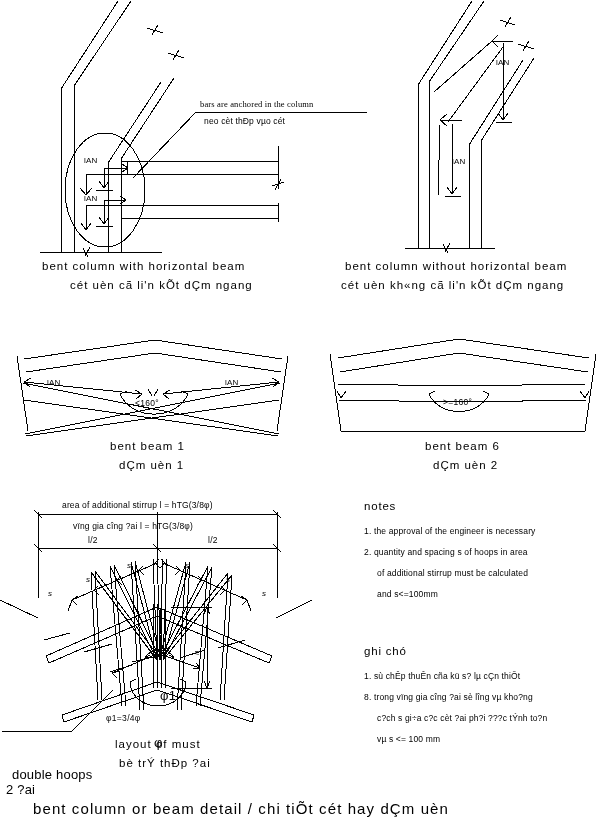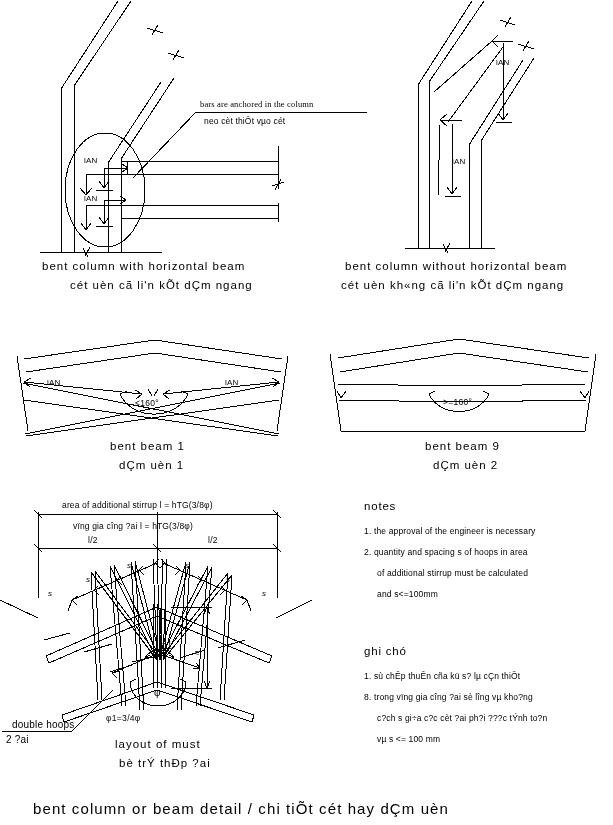--- a/index.html
+++ b/index.html
@@ -9,21 +9,21 @@
   svg{position:absolute;left:0;top:0;width:613px;height:825px;}
   .cadtxt{position:absolute;white-space:pre;color:#000;
           font-family:"Liberation Sans", sans-serif;}
   
   .t-cap{font-size:11.5px;letter-spacing:1.0px;}
   .t-title{font-size:15px;letter-spacing:1.1px;}
   .t-note-h{font-size:11.5px;letter-spacing:0.8px;}
   .t-note{font-size:8.5px;letter-spacing:0.15px;}
   .t-lbl{font-size:8px;letter-spacing:0.2px;}
   .t-dim{font-size:8.5px;letter-spacing:0.3px;}
-  .t-small{font-size:10px;letter-spacing:0.2px;}
+  .t-small{font-size:13px;letter-spacing:0.2px;margin-top:48px;}
   .t-s{font-size:8px;font-style:italic;}
   .rot90{transform:rotate(-90deg);transform-origin:left top;}
 </style>
 </head>
 <body>
 
 <div class="stage">
 
   <svg viewBox="0 0 613 825">
     <g stroke="#000" fill="none" stroke-width="1" shape-rendering="crispEdges">
@@ -288,39 +288,39 @@
       <path d="M 200 668 L 193 669"></path>
       <path d="M 200 668 L 196 663"></path>
 
       <path d="M 2 731 L 72 731"></path>
       <path d="M 72 731 L 113 690"></path>
 
     </g>
   </svg>
 
   <div class="cadtxt t-note" style="left:200px;top:99px;font-family:Liberation Serif, serif;">bars are anchored in the column</div>
-  <div class="cadtxt t-note" style="left:204px;top:116px;">neo cèt thiÕt vµo cét</div>
+  <div class="cadtxt t-note" style="left:204px;top:116px;">neo cèt thÐp vµo cét</div>
   <div class="cadtxt t-lbl" style="left:84px;top:156px;">lAN</div>
   <div class="cadtxt t-lbl" style="left:84px;top:194px;">lAN</div>
   <div class="cadtxt t-cap" style="left:42px;top:260px;">bent column with horizontal beam</div>
   <div class="cadtxt t-cap" style="left:46px;top:279px;margin-left:24px;">cét uèn cã li'n kÕt dÇm ngang</div>
 
   <div class="cadtxt t-lbl" style="left:496px;top:58px;">lAN</div>
   <div class="cadtxt t-lbl" style="left:452px;top:157px;">lAN</div>
   <div class="cadtxt t-cap" style="left:345px;top:260px;">bent column without horizontal beam</div>
   <div class="cadtxt t-cap" style="left:341px;top:279px;">cét uèn kh«ng cã li'n kÕt dÇm ngang</div>
 
   <div class="cadtxt t-lbl" style="left:47px;top:378px;">lAN</div>
   <div class="cadtxt t-lbl" style="left:225px;top:378px;">lAN</div>
   <div class="cadtxt t-dim" style="left:135px;top:398px;">&lt;160°</div>
   <div class="cadtxt t-cap" style="left:110px;top:440px;">bent beam 1</div>
   <div class="cadtxt t-cap" style="left:119px;top:459px;">dÇm uèn 1</div>
 
   <div class="cadtxt t-dim" style="left:443px;top:397px;">&gt;=160°</div>
-  <div class="cadtxt t-cap" style="left:425px;top:440px;">bent beam 9</div>
+  <div class="cadtxt t-cap" style="left:425px;top:440px;">bent beam 6</div>
   <div class="cadtxt t-cap" style="left:433px;top:459px;">dÇm uèn 2</div>
 
   <div class="cadtxt t-note" style="left:62px;top:500px;">area of additional stirrup l = hTG(3/8φ)</div>
   <div class="cadtxt t-note" style="left:73px;top:521px;">vïng gia c­îng ?ai l = hTG(3/8φ)</div>
   <div class="cadtxt t-dim" style="left:88px;top:535px;">l/2</div>
   <div class="cadtxt t-dim" style="left:208px;top:535px;">l/2</div>
 
   <div class="cadtxt t-s" style="left:48px;top:589px;">s</div>
   <div class="cadtxt t-s" style="left:86px;top:575px;">s</div>
   <div class="cadtxt t-s" style="left:127px;top:561px;">s</div>

